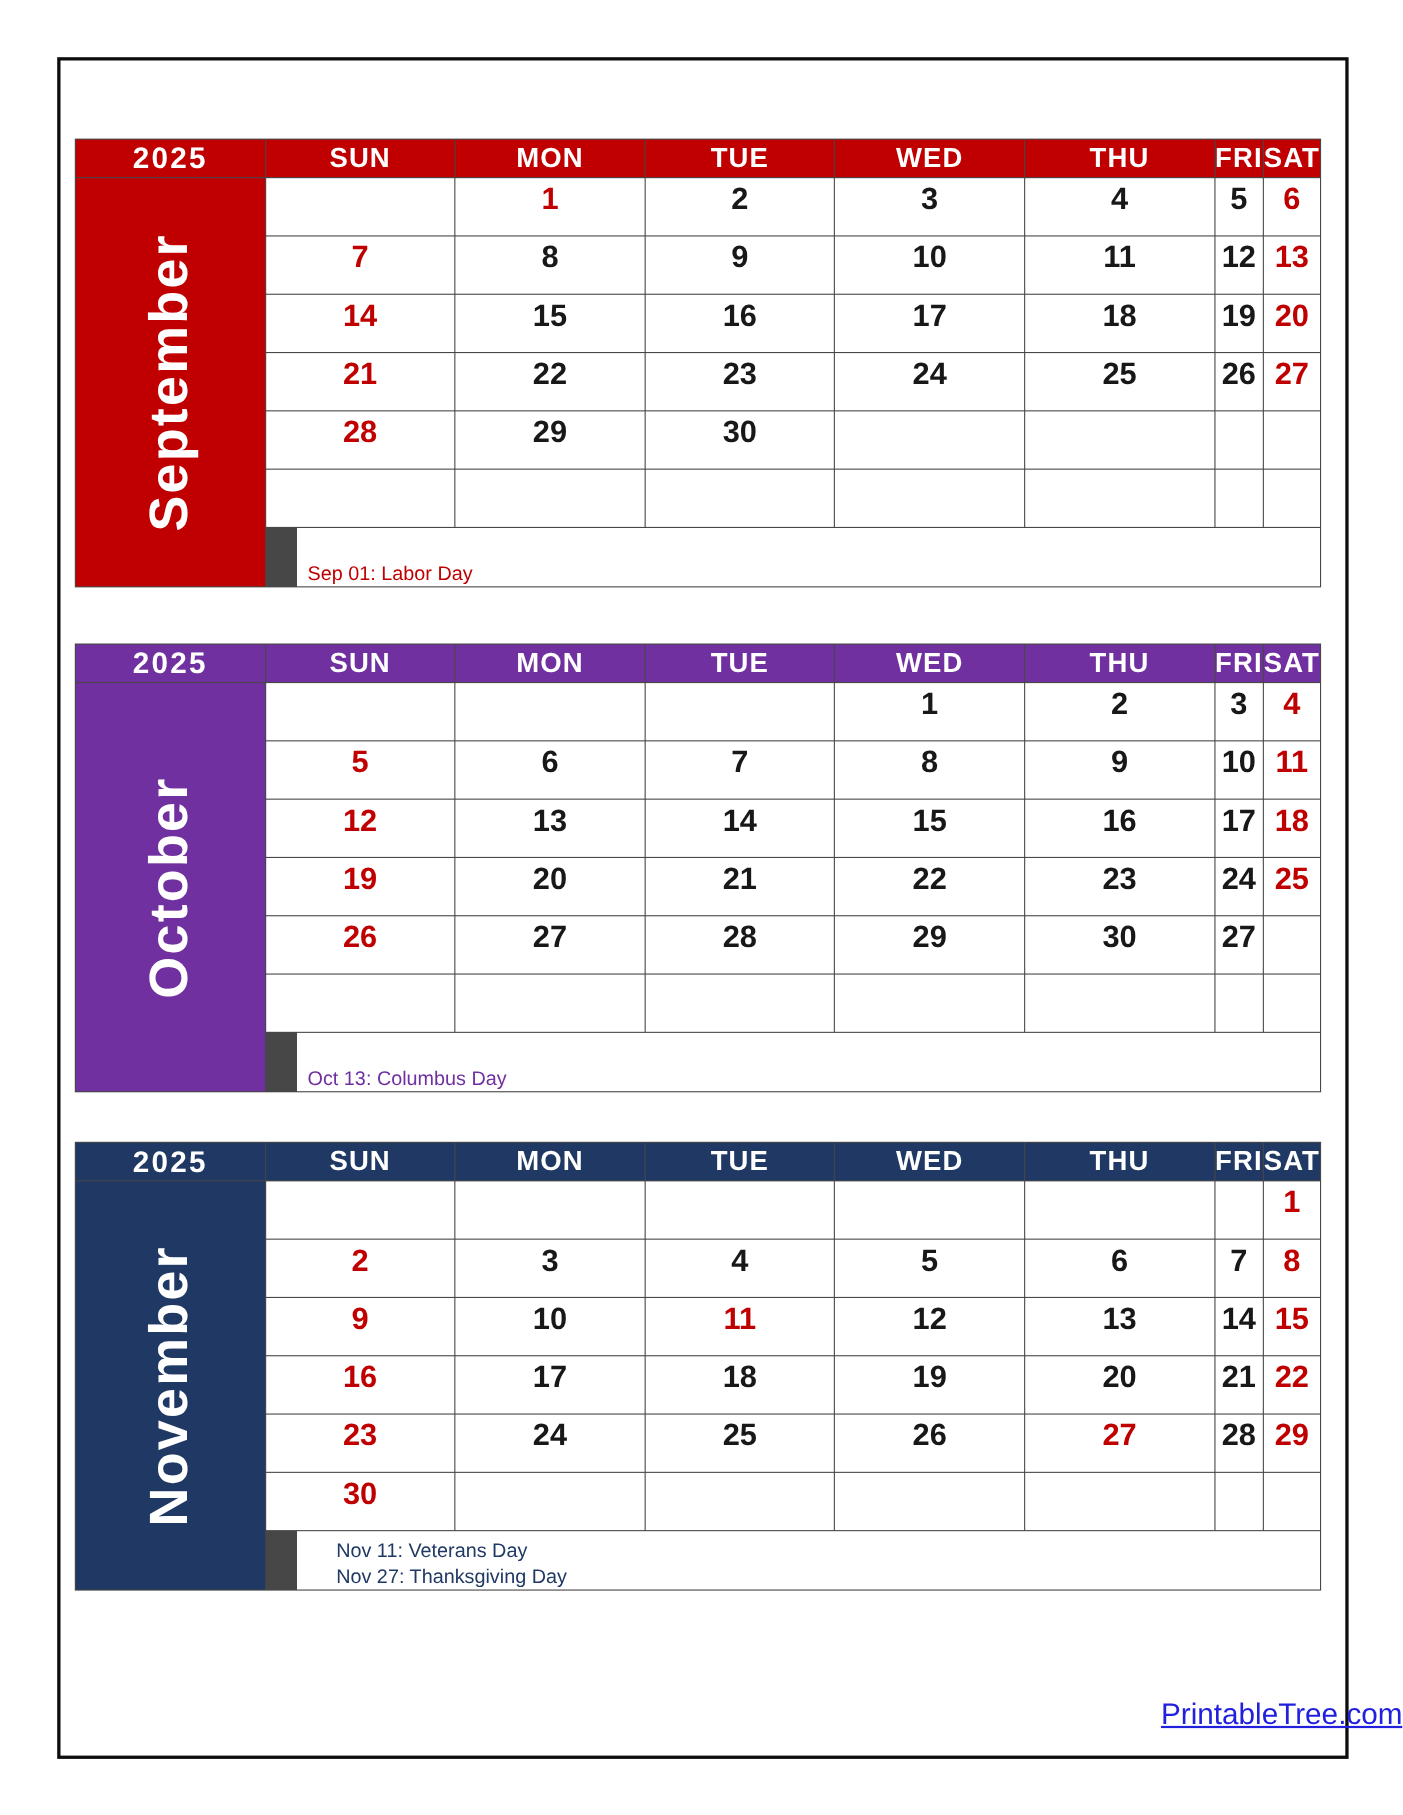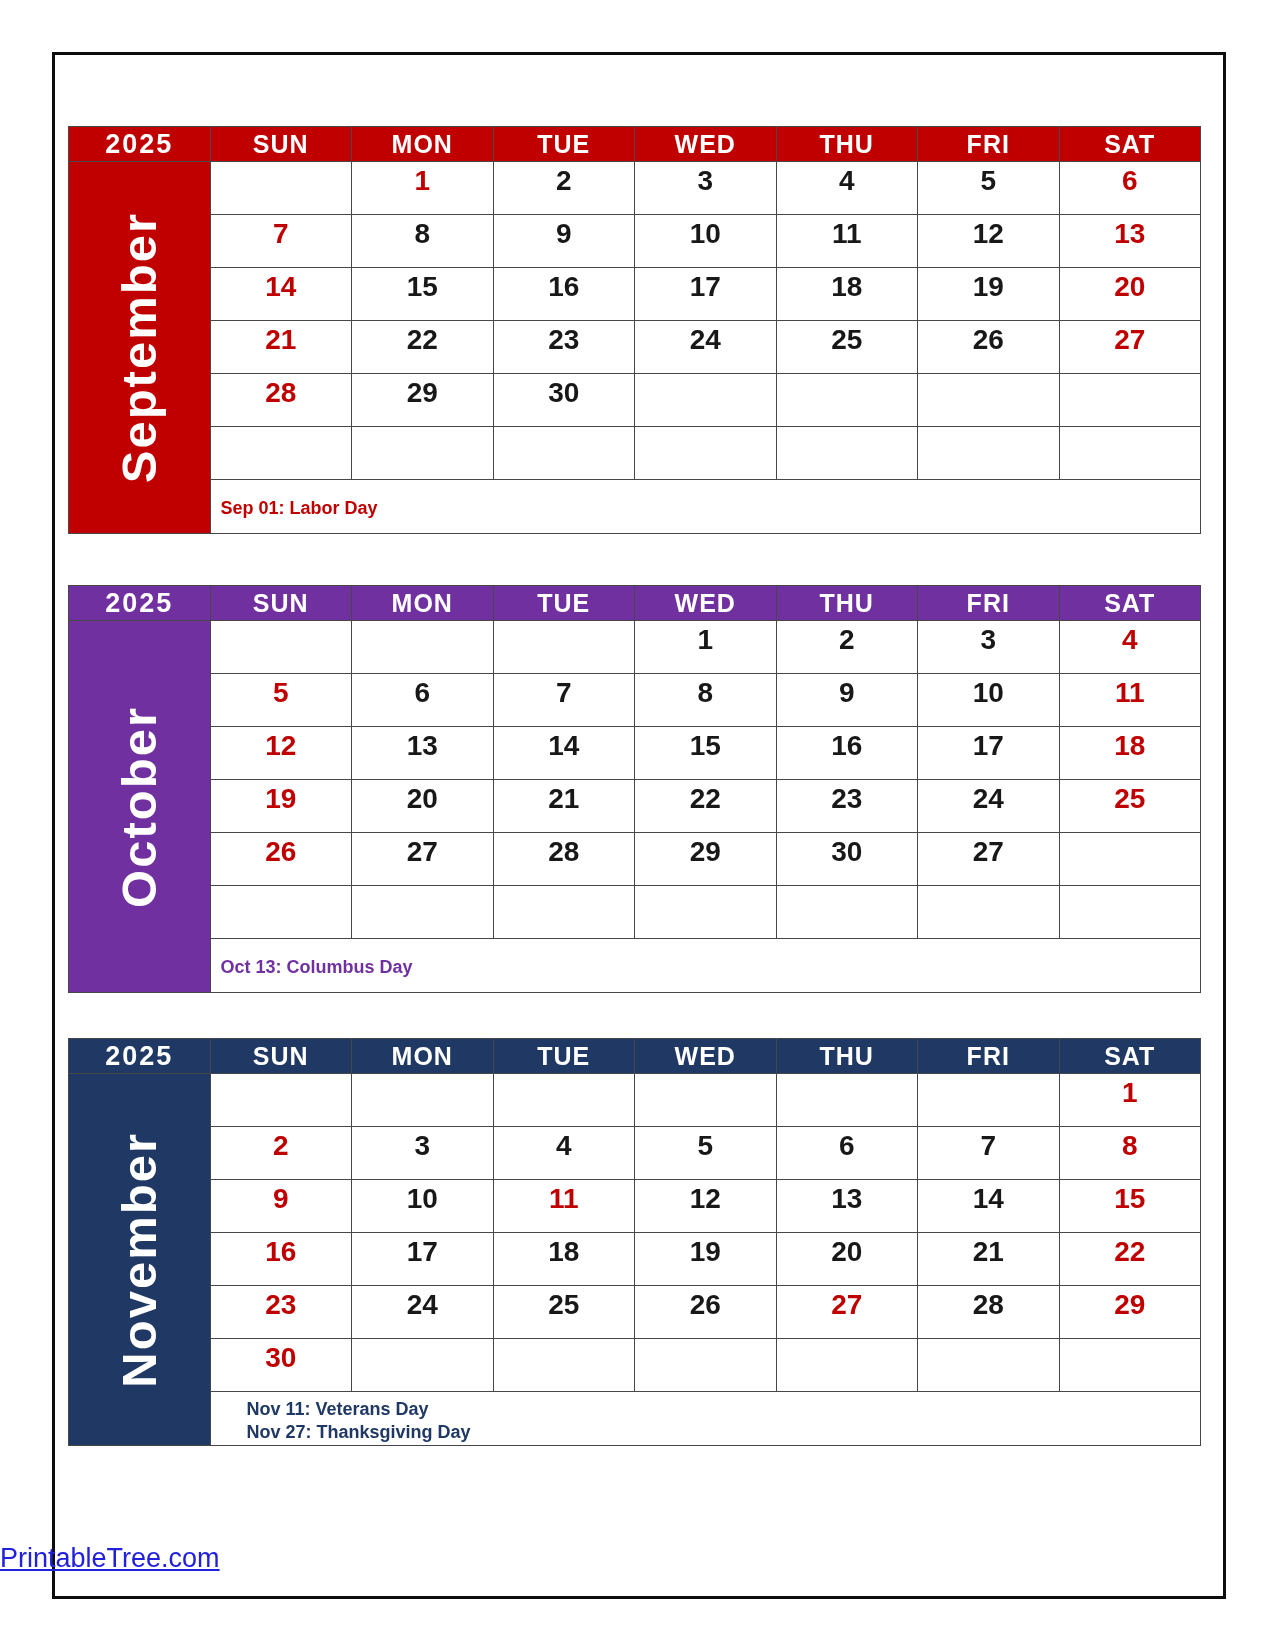--- a/index.html
+++ b/index.html
@@ -6,45 +6,45 @@
   body {
     width:1275px; height:1650px; position:relative; background:#ffffff;
     font-family:"Liberation Sans", sans-serif;
   }
   .page-border {
     position:absolute; left:52px; top:52px; width:1174px; height:1547px;
     border:3px solid #0d0d0d; box-sizing:border-box;
   }
   .month-block { position:absolute; left:68px; }
   .grid {
-    display:grid; grid-template-columns:repeat(8, 1fr);
+    display:grid; grid-template-columns:repeat(6, 1fr);
     grid-template-rows:34px repeat(6, 52px) 53px;
     gap:1px; padding:1px; background:#474747;
     width:1133px; box-sizing:border-box;
   }
   .cell { background:#ffffff; display:flex; justify-content:center; overflow:hidden; }
   .hdr {
     background:var(--theme); color:#ffffff; align-items:center;
     font-size:25px; font-weight:bold; letter-spacing:1px;
   }
   .year { font-size:27px; letter-spacing:2px; }
   .banner { grid-column:1; grid-row:2 / span 7; background:var(--theme); align-items:center; }
   .vert {
     writing-mode:vertical-rl; transform:rotate(180deg);
     color:#ffffff; font-size:49px; font-weight:bold; letter-spacing:2px; line-height:1;
   }
   .day { font-size:28px; font-weight:bold; color:#181818; align-items:flex-start; padding-top:3px; }
   .red { color:#C00000; }
   .note {
     grid-column:2 / span 7; flex-direction:column; align-items:flex-start;
-    justify-content:center; padding:5px 0 0 10px;
-    font-size:18px; font-weight:bold; line-height:1.3;
+    justify-content:flex-end; padding:5px 0 0 10px;
+    font-size:18px; font-weight:normal; line-height:1.3;margin-left:28px;
   }
   .footer {
-    position:absolute; left:0; top:1543px; width:1275px; text-align:left;
+    position:absolute; left:0; top:1543px; width:1275px; text-align:right;
   }
   .footer span {
     color:#2020DD; font-size:27px; text-decoration:underline; cursor:pointer;
   }
 </style>
 </head>
 <body>
 
 <div class="page-border"></div>
 

